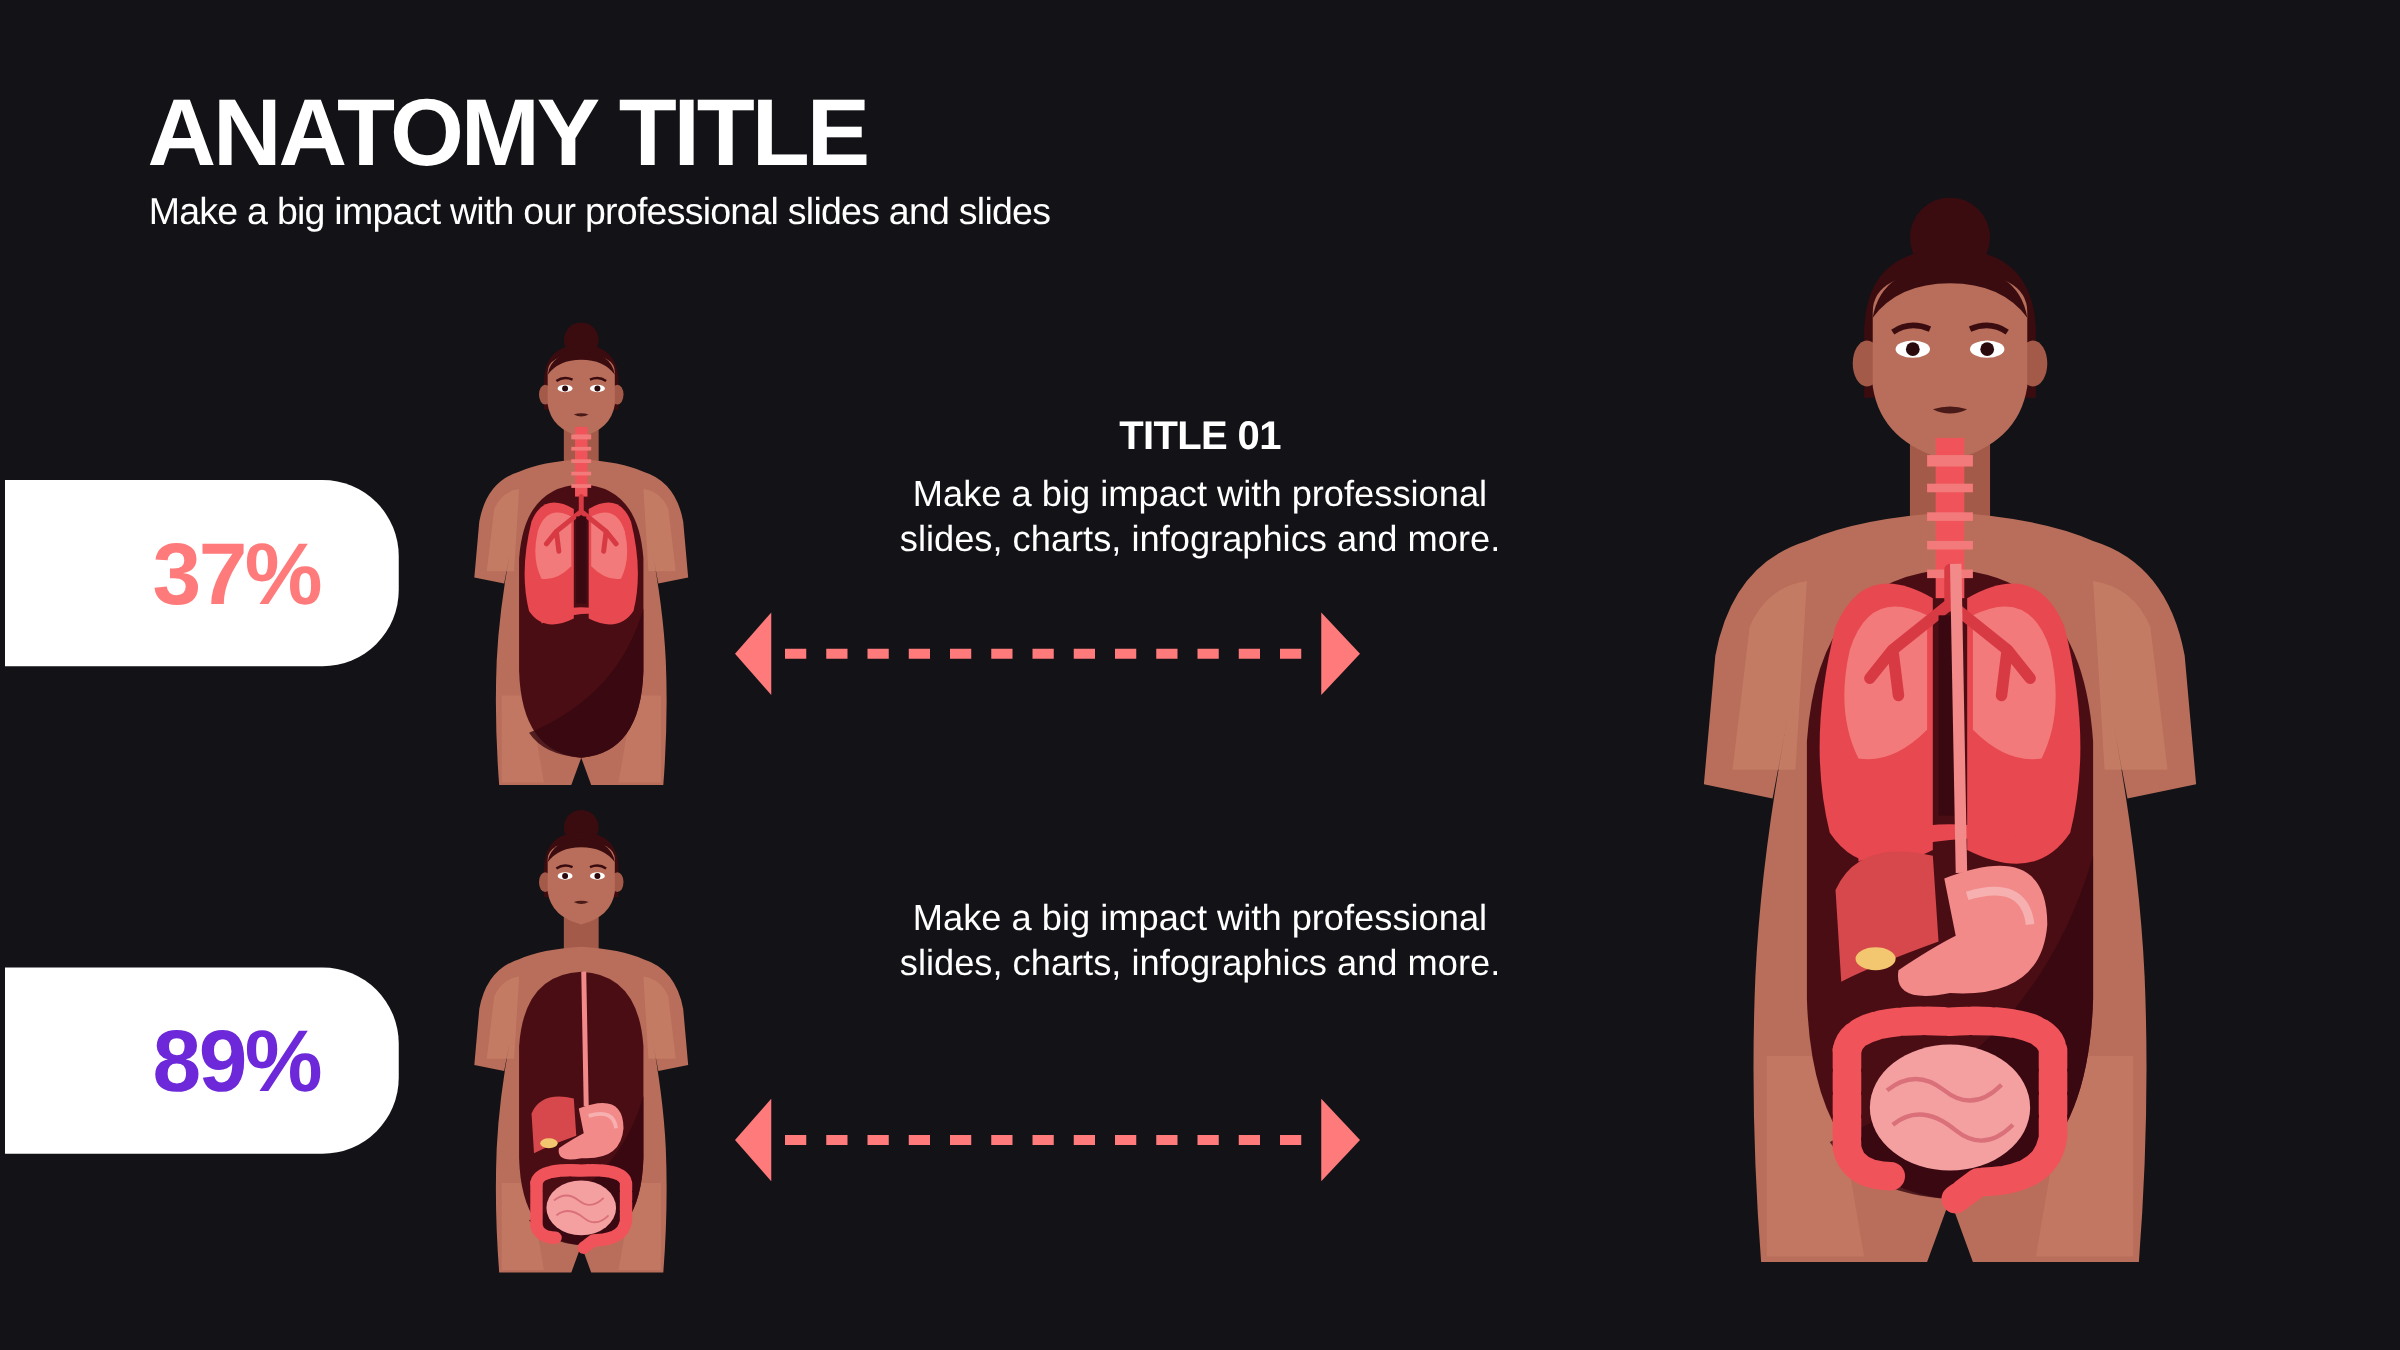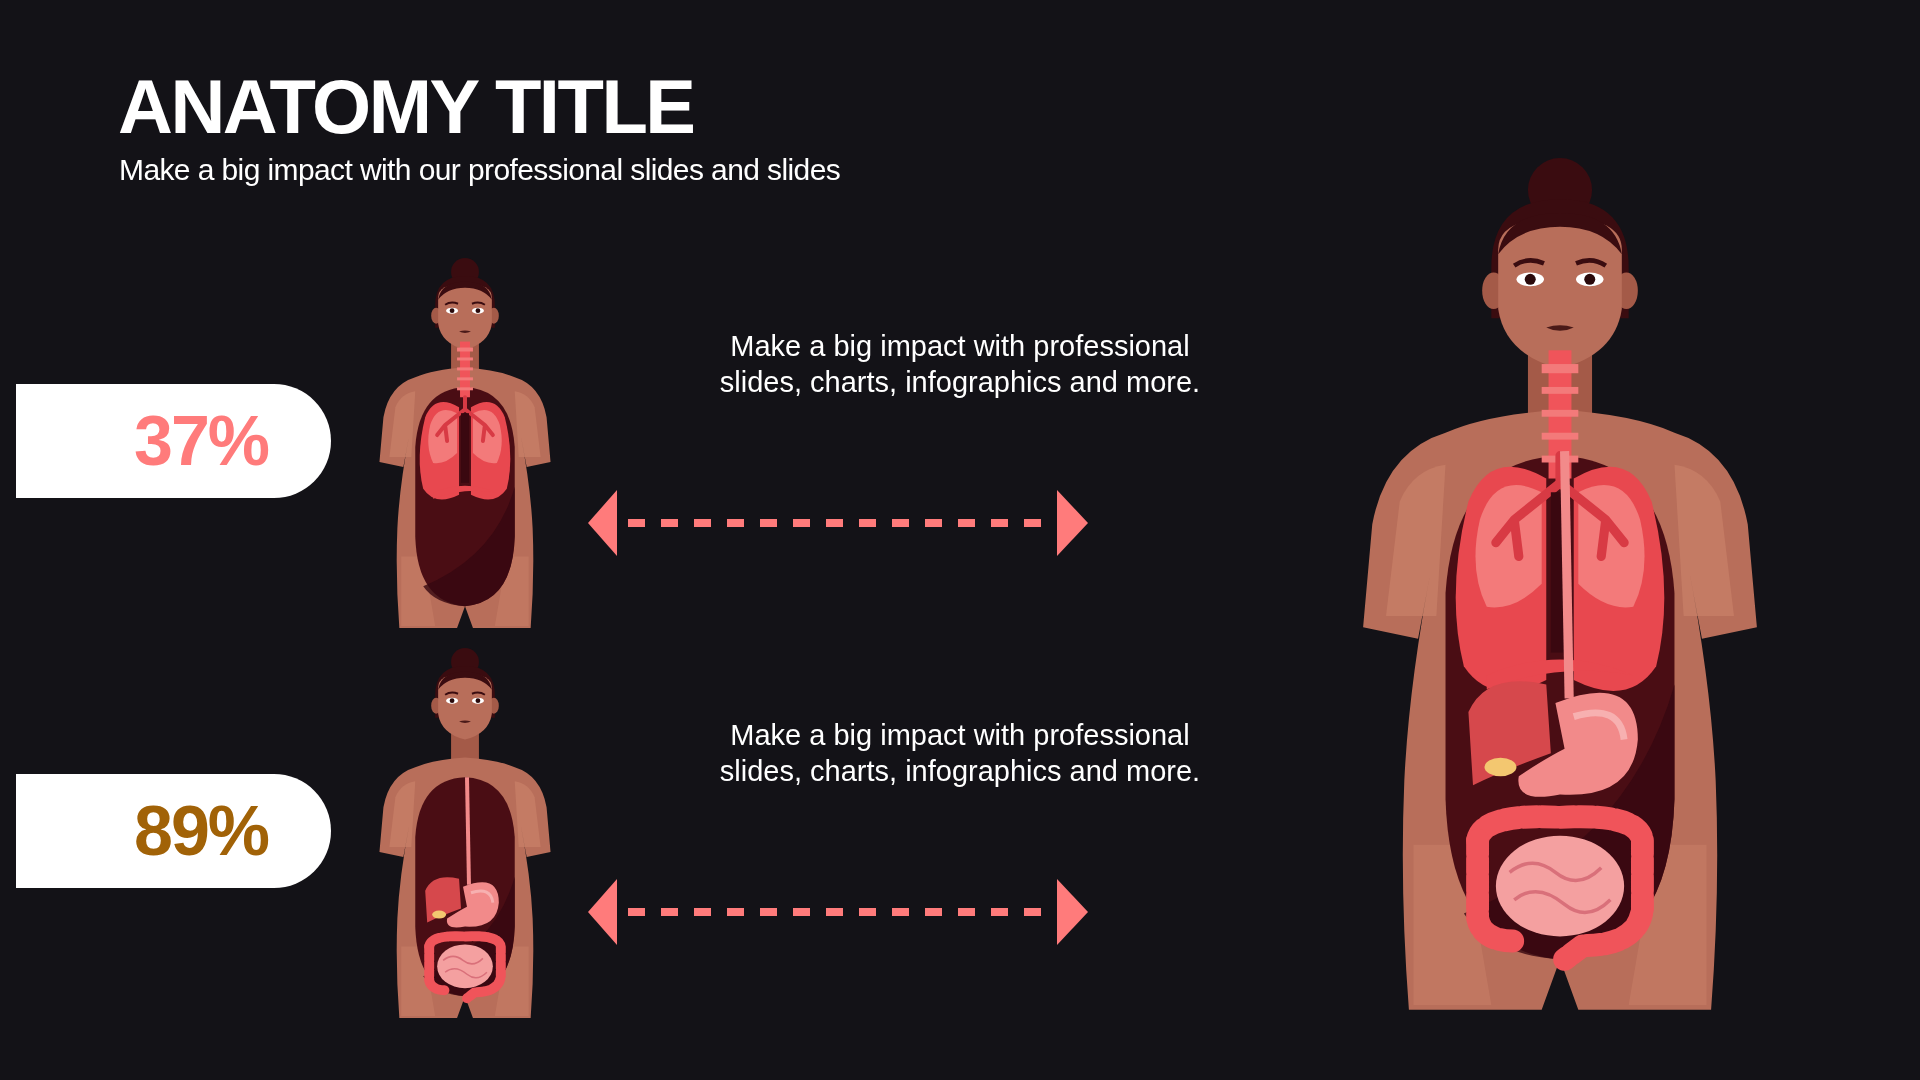--- a/index.html
+++ b/index.html
@@ -13,21 +13,21 @@
     position: absolute; left: 118px; top: 62px;
     font-size: 76px; font-weight: 700; letter-spacing: -2.5px;
     line-height: 90px; margin: 0; color: #ffffff;
   }
   .slide-subtitle {
     position: absolute; left: 119px; top: 150px;
     font-size: 30px; line-height: 40px; letter-spacing: -0.6px;
     color: #ffffff; margin: 0;
   }
   .pill {
-    position: absolute; left: 16px; width: 315px; height: 114px;
+    position: absolute; left: 4px; width: 315px; height: 149px;
     background: #ffffff; border-radius: 0 61px 61px 0;
   }
   .pill-value {
     position: absolute; left: 118px; top: 50%; transform: translateY(-50%);
     font-size: 70px; font-weight: 700; letter-spacing: -2px;
     line-height: 80px;
   }
   .info-block {
     position: absolute; left: 700px; width: 520px; text-align: center;
   }
@@ -48,21 +48,21 @@
 </head>
 <body>
 
 <h1 class="slide-title">ANATOMY TITLE</h1>
 <p class="slide-subtitle">Make a big impact with our professional slides and slides</p>
 
 <div class="pill" style="top:384px">
   <span class="pill-value" style="color:#ff7b7b">37%</span>
 </div>
 <div class="pill" style="top:774px">
-  <span class="pill-value" style="color:#a16207">89%</span>
+  <span class="pill-value" style="color:#6d28d9">89%</span>
 </div>
 
 <svg width="0" height="0" style="position:absolute">
   <defs>
 
     <g id="body-base">
 
       <circle cx="90" cy="14" r="14" fill="#3a0c10"></circle>
 
       <path d="M60 48 Q60 18 90 18 Q120 18 120 48 L120 70 L60 70 Z" fill="#3a0c10"></path>
@@ -156,20 +156,21 @@
   <use href="#trachea"></use>
   <g transform="translate(0,-10)">
       <use href="#lungs"></use>
     </g>
   <g transform="translate(0,-2)">
       <use href="#digestive"></use>
     </g>
 </svg>
 
 <div class="info-block" style="top:328px">
+  <h2 class="info-title">TITLE 01</h2>
   <p class="info-body">
     <span>Make a big impact with professional</span><br>
     <span>slides, charts, infographics and more.</span>
   </p>
 </div>
 
 <div class="info-block" style="top:717px">
   <p class="info-body">
     <span>Make a big impact with professional</span><br>
     <span>slides, charts, infographics and more.</span>

